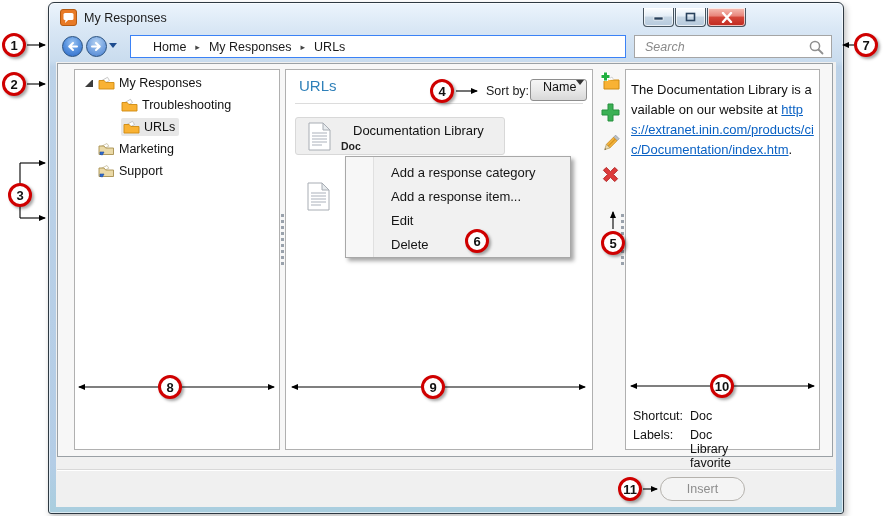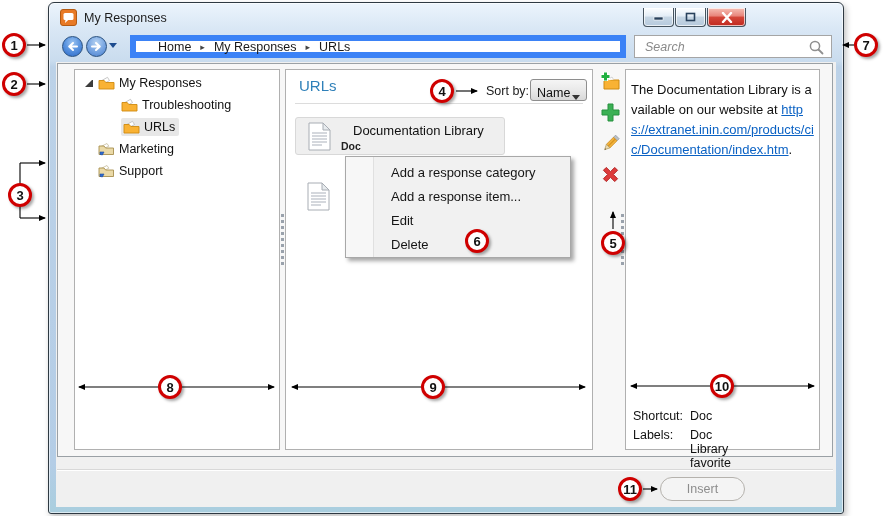--- a/index.html
+++ b/index.html
@@ -26,21 +26,21 @@
     background:linear-gradient(180deg,#f6c0b5 0%,#e8847a 45%,#d4473a 50%,#c0281e 100%);}
 
   
   .navbtn{position:absolute;width:21px;height:21px;border-radius:50%;top:36px;
     border:1px solid #29507e;display:flex;align-items:center;justify-content:center;}
   .navbtn.back{left:62px;background:radial-gradient(circle at 50% 30%,#9cc4f0 0%,#5b95e0 45%,#2a68c8 100%);}
   .navbtn.fwd{left:86px;background:radial-gradient(circle at 50% 30%,#b8d4f2 0%,#7fabe4 45%,#4a80d0 100%);}
   .nav-caret{position:absolute;left:109px;top:43px;width:0;height:0;
     border-left:4px solid transparent;border-right:4px solid transparent;border-top:5px solid #1e4c8e;cursor:pointer;}
   .breadcrumb{position:absolute;left:130px;top:35px;width:496px;height:23px;background:#fff;
-    border:6px solid #3b82f6;display:flex;align-items:center;padding-left:22px;font-size:12.5px;color:#1a1a1a;}
+    border:1px solid #3b82f6;display:flex;align-items:center;padding-left:22px;font-size:12.5px;color:#1a1a1a;}
   .breadcrumb .sep{margin:0 9px;font-size:9px;color:#444;}
   .breadcrumb .crumb{cursor:default;}
   .searchbox{position:absolute;left:634px;top:35px;width:198px;height:23px;background:#fff;border:1px solid #a5a5a5;}
   .searchbox input{position:absolute;left:0;top:0;width:100%;height:100%;border:none;outline:none;
     padding:0 18px 0 10px;font-size:12.5px;font-style:italic;color:#555;background:transparent;}
   .searchbox input::placeholder{color:#8a8a8a;font-style:italic;}
   .search-icon{position:absolute;right:6px;top:3px;}
 
   
   .wrapper{position:absolute;left:57px;top:63px;width:776px;height:394px;background:#f7f7f7;border:1px solid #9aa0a5;}
@@ -63,22 +63,22 @@
   .tree-row.lvl0b{padding-left:23px;}
   .tree-row .ticon{width:17px;height:14px;margin-right:4px;flex:0 0 auto;}
   .sel-chip{display:inline-flex;align-items:center;background:#e7e7e7;border-radius:2px;padding:2px 4px 2px 2px;}
   .sel-chip .ticon{margin-right:4px;}
 
   
   .list-header{position:absolute;left:299px;top:77px;font-size:15px;color:#2f80b9;}
   .list-sep{position:absolute;left:295px;top:103px;width:288px;height:1px;background:#dcdcdc;}
   .sort-label{position:absolute;left:486px;top:84px;font-size:12.5px;color:#1a1a1a;}
   .sort-dd{position:absolute;left:530px;top:79px;width:57px;height:22px;border:1px solid #8e8e8e;border-radius:3px;
-    background:linear-gradient(180deg,#f5f5f5,#e9e9e9 50%,#d8d8d8);display:flex;align-items:flex-end;
-    padding:0 6px;font-size:12.5px;color:#111;cursor:pointer;}
+    background:linear-gradient(180deg,#f5f5f5,#e9e9e9 50%,#d8d8d8);display:flex;align-items:flex-start;
+    padding:0 12px;font-size:12.5px;color:#111;cursor:pointer;}
   .sort-dd .dd-caret{margin-left:auto;width:0;height:0;border-left:4px solid transparent;
     border-right:4px solid transparent;border-top:5px solid #333;}
 
   .resp-item{position:absolute;left:295px;top:117px;width:210px;height:38px;background:#efefef;
     border:1px solid #d8d8d8;border-radius:3px;cursor:pointer;}
   .resp-item .doc-icon{position:absolute;left:12px;top:4px;}
   .resp-item .ri-title{position:absolute;left:45px;top:5px;font-size:13px;color:#111;margin-left:12px;}
   .resp-item .ri-sub{position:absolute;left:45px;top:22px;font-size:10.5px;color:#222;font-weight:bold;}
   .resp-item2-icon{position:absolute;left:307px;top:182px;cursor:pointer;}
 

